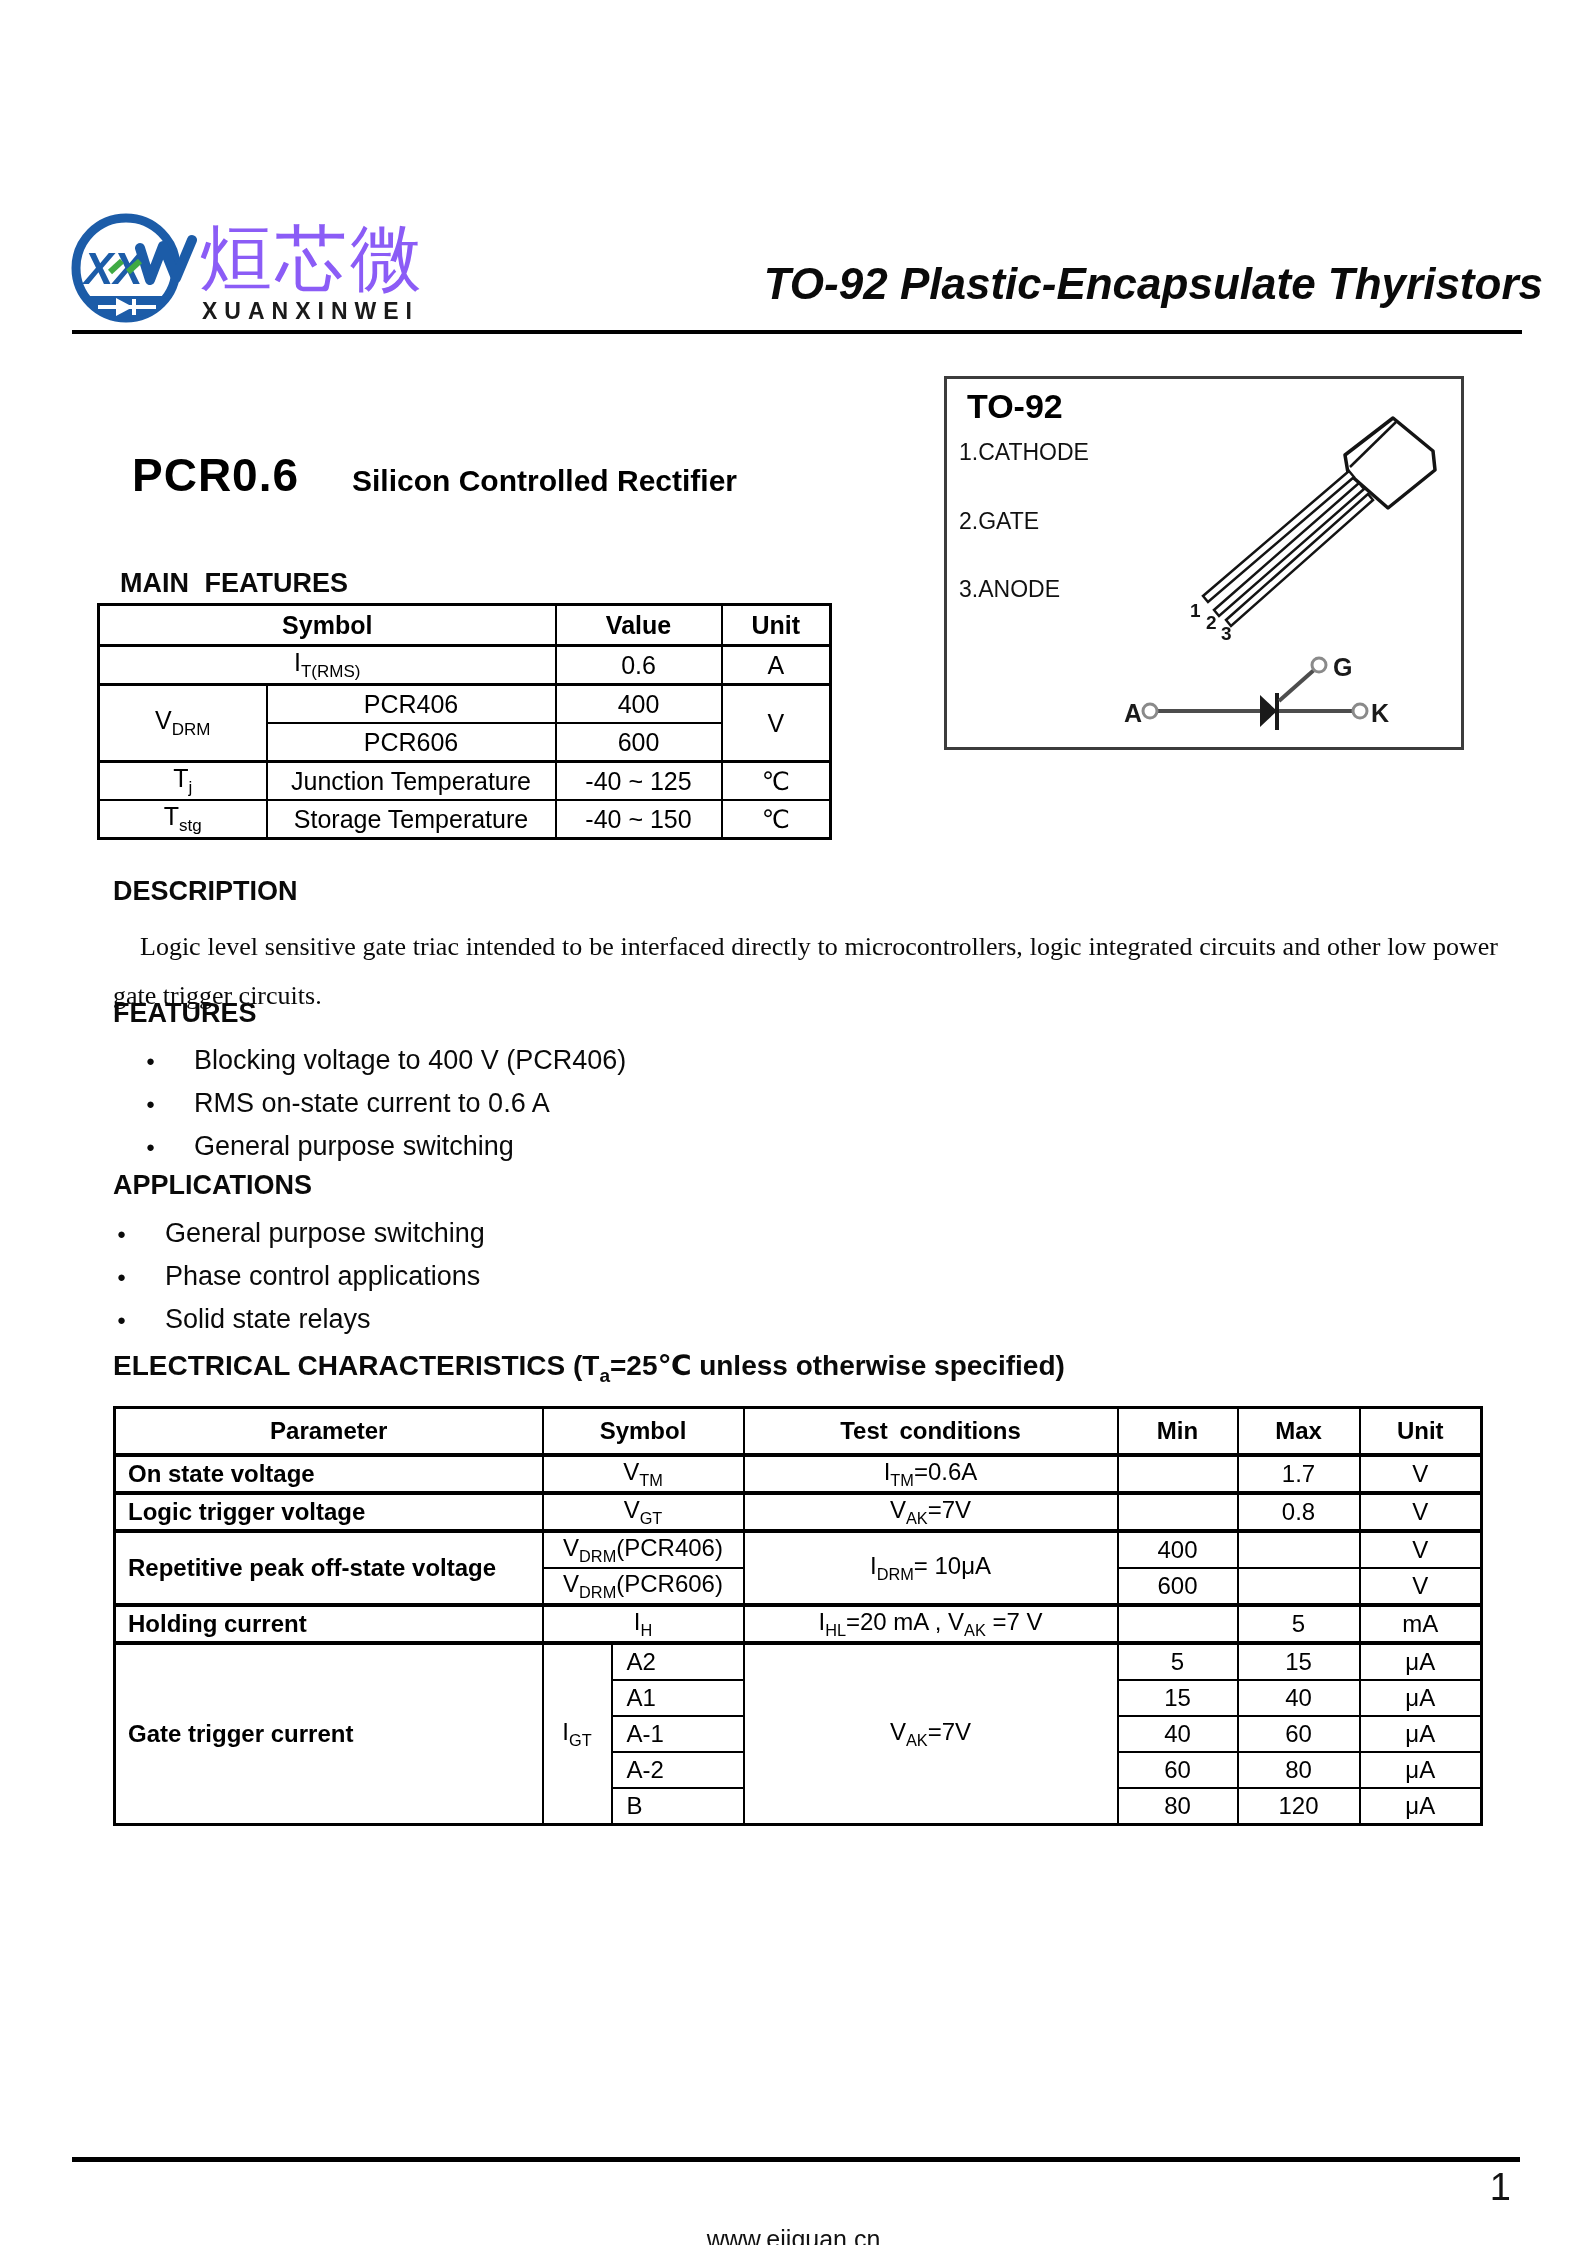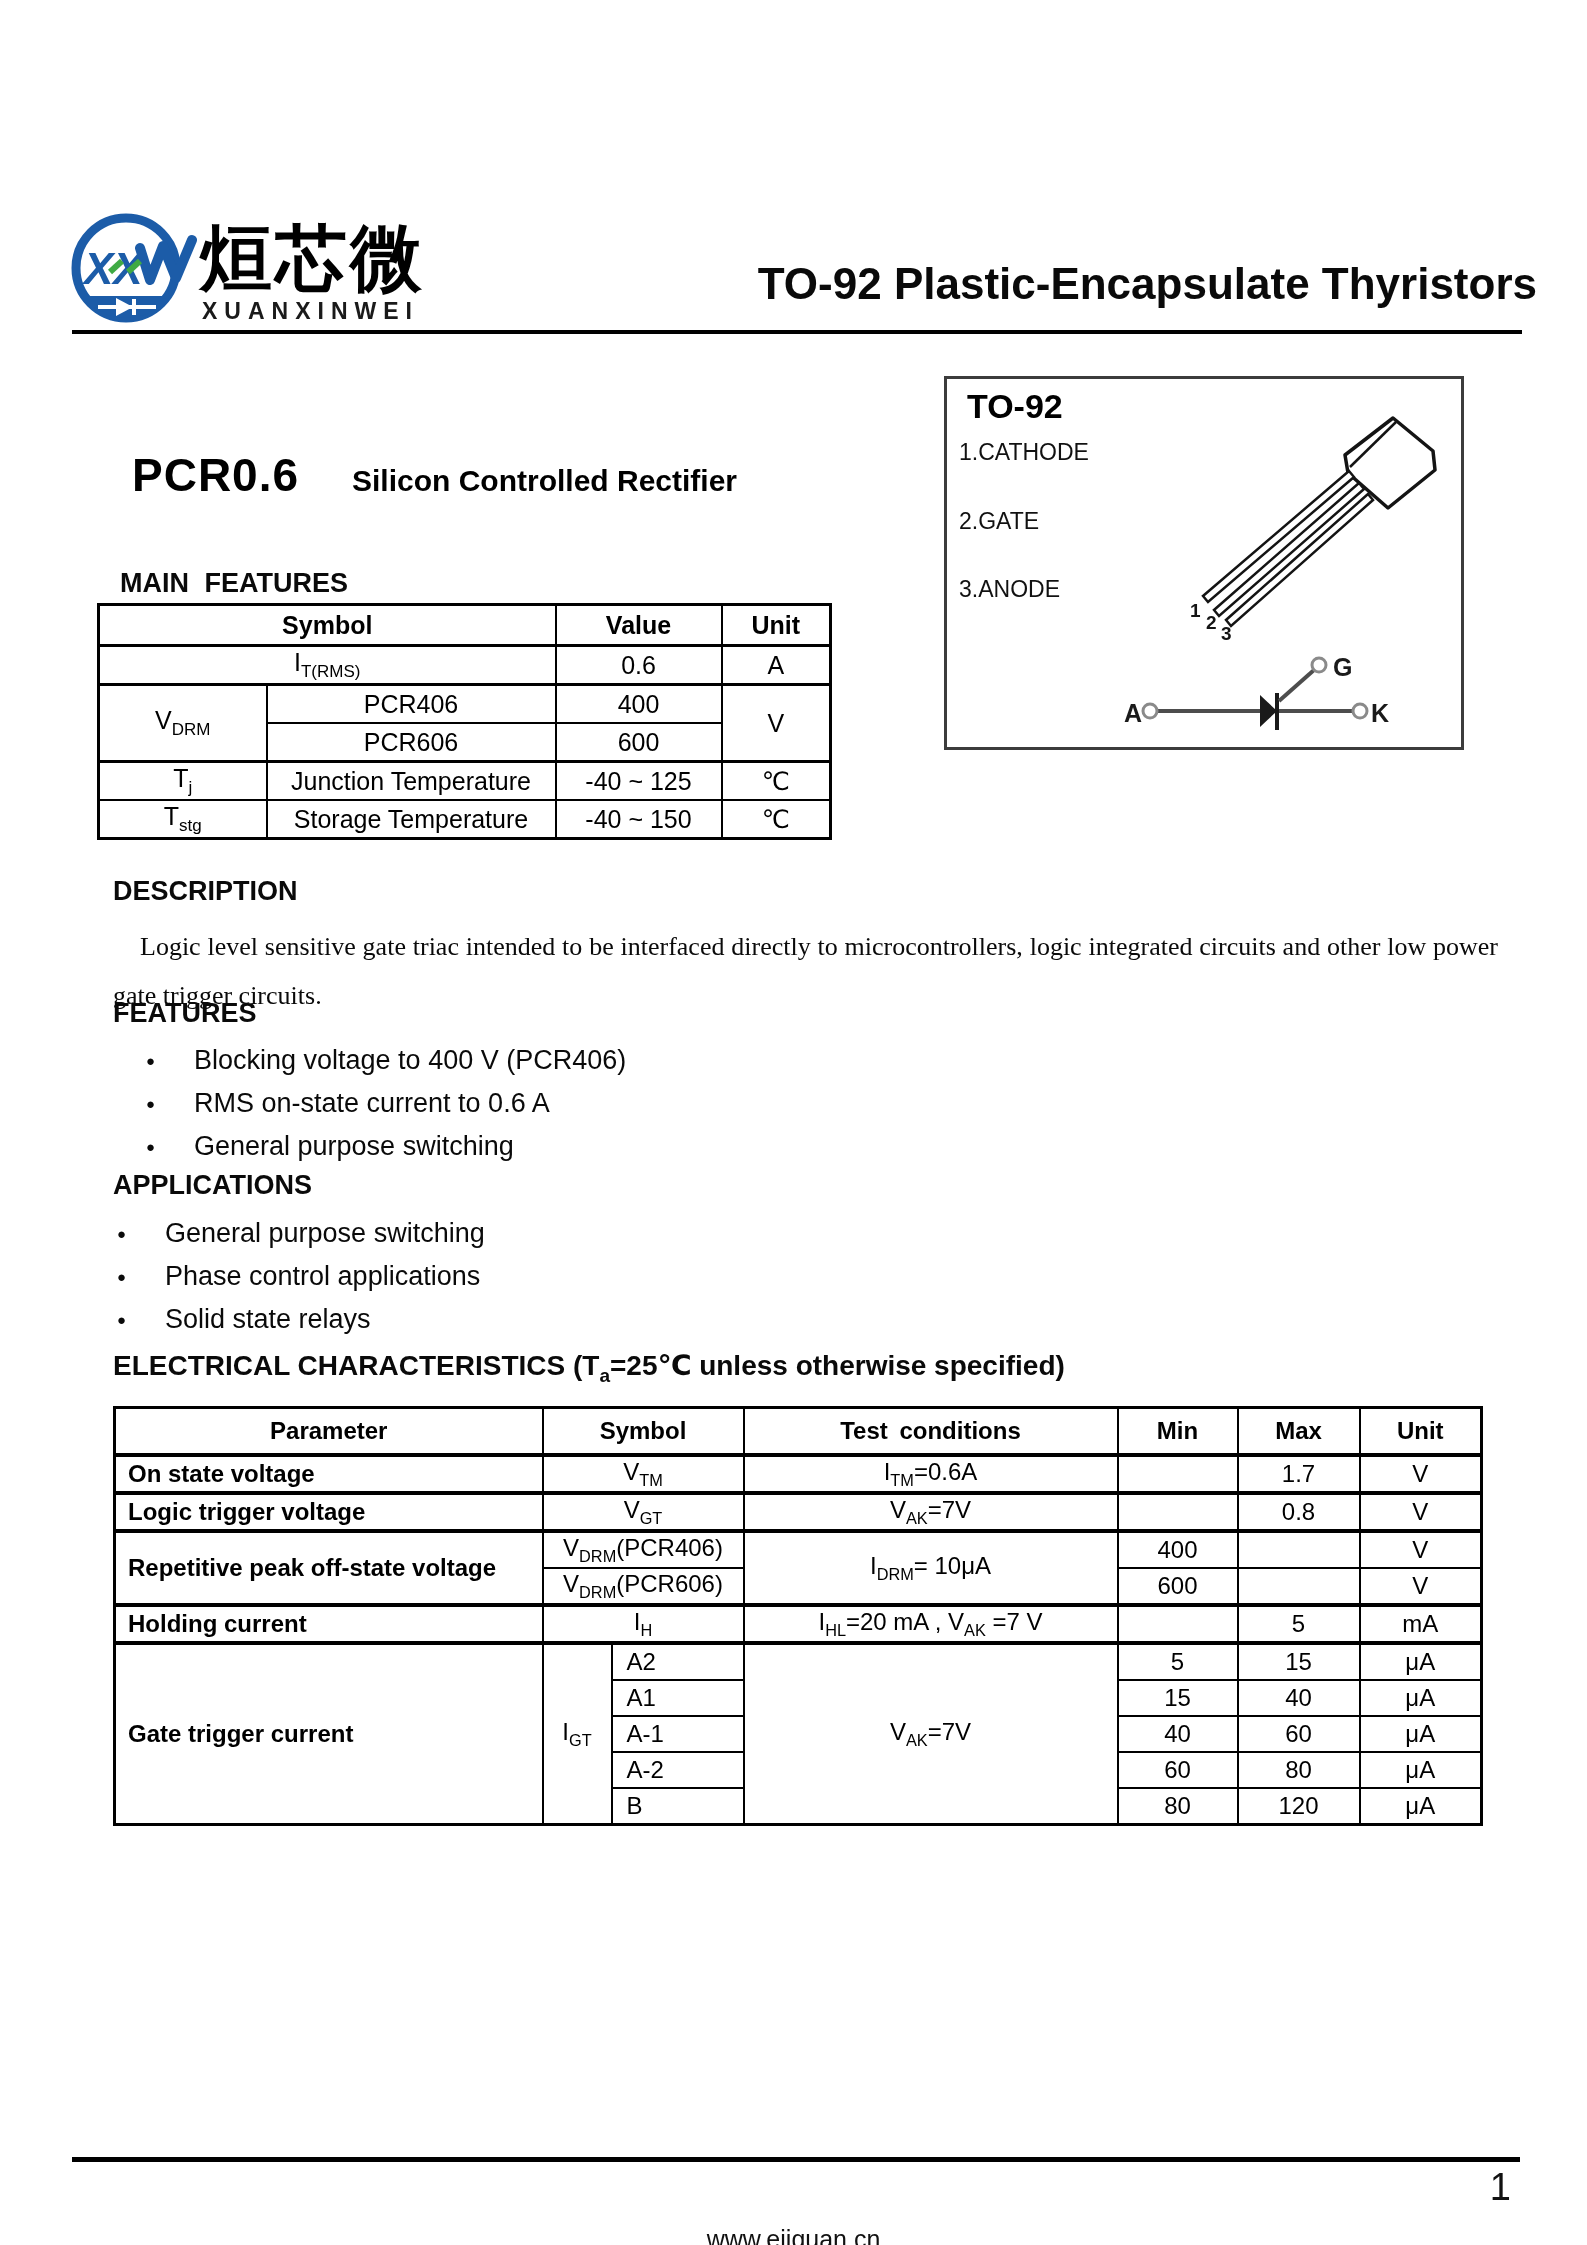--- a/index.html
+++ b/index.html
@@ -5,21 +5,21 @@
 <style>
   html,body{margin:0;padding:0;}
   body{
     width:1587px;height:2245px;position:relative;background:#ffffff;
     font-family:"Liberation Sans","DejaVu Sans",sans-serif;color:#000;
     overflow:hidden;
   }
   .abs{position:absolute;}
   .rule{background:#000;}
   
-  .cn-name{font-size:72px;font-weight:bold;letter-spacing:3px;color:#000000;line-height:1;}
+  .cn-name{font-size:72px;font-weight:normal;letter-spacing:3px;color:#8b5cf6;line-height:1;}
   .roman{font-size:23px;font-weight:600;letter-spacing:7px;color:#1a1a1a;line-height:1;}
   .doc-title{font-size:44px;font-weight:bold;color:#0a0a0a;line-height:1;}
   
   .pkg-box{border:3px solid #3c3c3c;background:#fff;}
   .pkg-title{font-size:34px;font-weight:bold;line-height:1;}
   .pin-line{font-size:23px;line-height:1;color:#111;}
   
   .part-no{font-size:46px;font-weight:bold;letter-spacing:1px;line-height:1;}
   .part-sub{font-size:30px;font-weight:bold;line-height:1;}
   .sec-head{font-size:27px;font-weight:bold;line-height:1;color:#0a0a0a;}
@@ -58,21 +58,21 @@
     <polyline points="70,38 80,70 93,36 106,68 122,30" fill="none" stroke="#1c5ca8" stroke-width="10" stroke-linecap="round" stroke-linejoin="round"></polyline>
     <line x1="40" y1="62" x2="52" y2="51" stroke="#3faa44" stroke-width="6"></line>
     <line x1="58" y1="62" x2="70" y2="51" stroke="#3faa44" stroke-width="6"></line>
     <line x1="28" y1="97" x2="86" y2="97" stroke="#ffffff" stroke-width="4"></line>
     <polygon points="46,88 46,106 63,97" fill="#ffffff"></polygon>
     <line x1="64" y1="89" x2="64" y2="105" stroke="#ffffff" stroke-width="4"></line>
   </svg>
 </div>
 <div class="abs cn-name" style="left:200px;top:222px;">烜芯微</div>
 <div class="abs roman" style="left:202px;top:300px;">XUANXINWEI</div>
-<div class="abs doc-title" style="right:50px;top:262px;">TO-92 Plastic-Encapsulate Thyristors</div>
+<div class="abs doc-title" style="right:44px;top:262px;font-style:italic;">TO-92 Plastic-Encapsulate Thyristors</div>
 <div class="abs rule" style="left:72px;top:330px;width:1450px;height:4px;"></div>
 
 <div class="abs pkg-box" style="left:944px;top:376px;width:514px;height:368px;">
   <svg width="514" height="368" viewBox="0 0 514 368" style="position:absolute;left:0;top:0;">
 
     <polygon points="446,39 486,72 488,91 441,129 401,94 398,76" fill="#ffffff" stroke="#141414" stroke-width="3.5" stroke-linejoin="round"></polygon>
     <line x1="403" y1="88" x2="449" y2="43" stroke="#141414" stroke-width="2.5"></line>
 
     <polygon points="421,115 279,241 284,247 426,121" fill="#ffffff" stroke="#141414" stroke-width="2.5"></polygon>
     <polygon points="412,104 267,231 272,237 417,110" fill="#ffffff" stroke="#141414" stroke-width="2.5"></polygon>

